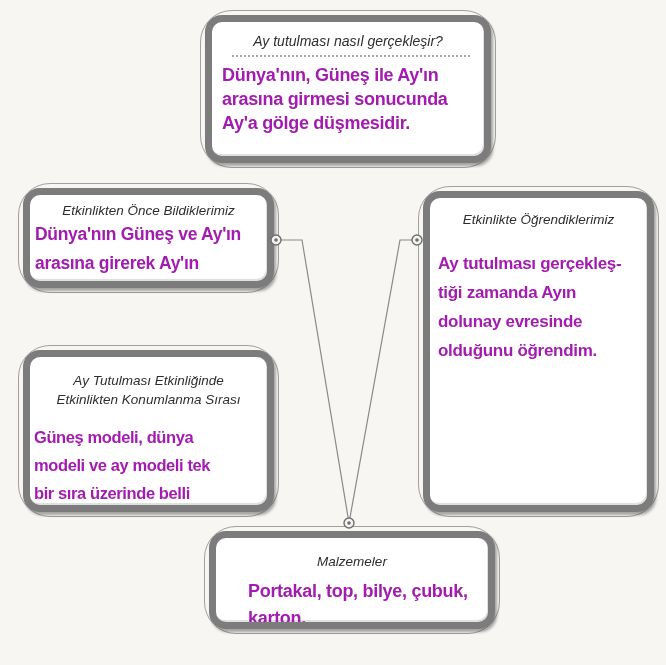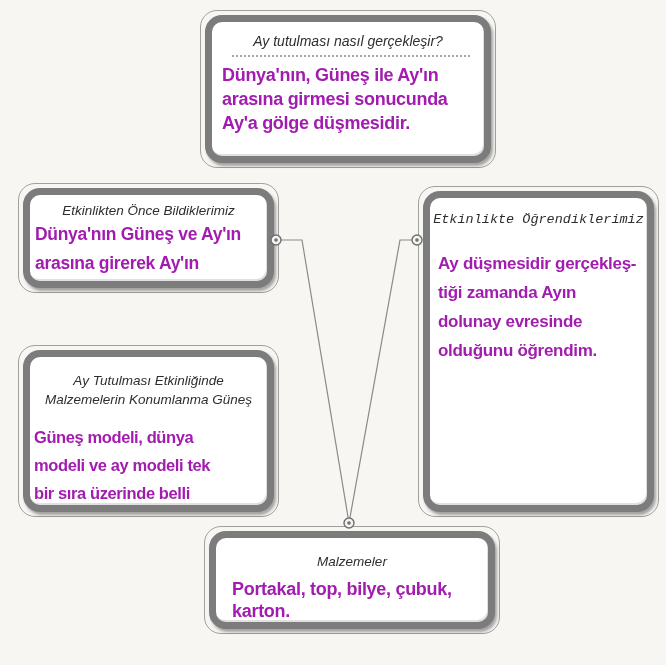--- a/index.html
+++ b/index.html
@@ -20,21 +20,21 @@
     position: absolute;
     left: 0; top: 0;
     width: 666px; height: 665px;
     z-index: 5;
     pointer-events: none;
   }
   
   .box {
     position: absolute;
     border: 1px solid #a2a09d;
-    border-radius: 17px;
+    border-radius: 32px;
     padding: 4px;
     box-sizing: border-box;
     background: transparent;
     z-index: 2;
   }
   .box-inner {
     width: 100%;
     height: 100%;
     box-sizing: border-box;
     border: 7px solid #7c7c7c;
@@ -67,30 +67,30 @@
     border-bottom: 2px dotted #a8a49f;
     height: 1px;
   }
   #box-question .answer { font-size: 18px; line-height: 24px; margin-top: 6px; padding-left: 10px; }
 
   #box-before { left: 18px; top: 183px; width: 261px; height: 110px; }
   #box-before .box-title { margin-top: 6px; }
   #box-before .answer { font-size: 17.5px; line-height: 29px; margin-top: 0; padding-left: 5px; }
 
   #box-learned { left: 418px; top: 186px; width: 241px; height: 331px; }
-  #box-learned .box-title { margin-top: 12px; font-family: Liberation Mono, monospace; }
+  #box-learned .box-title { margin-top: 12px; }
   #box-learned .answer { font-size: 17px; line-height: 29px; margin-top: 20px; padding-left: 8px; }
 
   #box-arrangement { left: 18px; top: 345px; width: 261px; height: 172px; }
   #box-arrangement .box-title { margin-top: 14px; }
   #box-arrangement .answer { font-size: 16.5px; line-height: 28px; margin-top: 14px; padding-left: 4px; letter-spacing: -0.4px; }
 
   #box-materials { left: 204px; top: 526px; width: 296px; height: 108px; }
   #box-materials .box-title { margin-top: 14px; }
-  #box-materials .answer { font-size: 18px; line-height: 22px; margin-top: 7px; padding-left: 16px; }
+  #box-materials .answer { font-size: 18px; line-height: 27px; margin-top: 7px; padding-left: 8px; margin-left: 24px; }
 </style>
 </head>
 <body>
 
 <div class="canvas">
 
   <div class="box" id="box-question">
     <div class="box-inner">
       <div class="box-title">Ay tutulması nasıl gerçekleşir?</div>
       <div class="dotted-line"></div>
@@ -106,31 +106,31 @@
       <div class="answer">Dünya'nın Güneş ve Ay'ın
 arasına girerek Ay'ın
 üzerine gölge
 düşürdüğünü biliyordum.</div>
     </div>
   </div>
 
   <div class="box" id="box-learned">
     <div class="box-inner">
       <div class="box-title">Etkinlikte Öğrendiklerimiz</div>
-      <div class="answer">Ay düşmesidir gerçekleş-
+      <div class="answer">Ay tutulması gerçekleş-
 tiği zamanda Ayın
 dolunay evresinde
 olduğunu öğrendim.</div>
     </div>
   </div>
 
   <div class="box" id="box-arrangement">
     <div class="box-inner">
       <div class="box-title">Ay Tutulması Etkinliğinde
-Malzemelerin Konumlanma Güneş</div>
+Etkinlikten Konumlanma Sırası</div>
       <div class="answer">Güneş modeli, dünya
 modeli ve ay modeli tek
 bir sıra üzerinde belli
 aralıklarla konumlandırılır.</div>
     </div>
   </div>
 
   <div class="box" id="box-materials">
     <div class="box-inner">
       <div class="box-title">Malzemeler</div>

